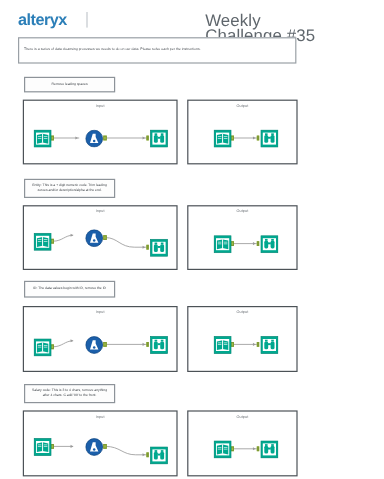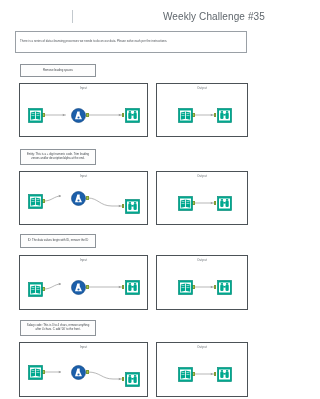--- a/index.html
+++ b/index.html
@@ -22,22 +22,22 @@
     letter-spacing:-0.4px;line-height:16px;
   }
   .logo-divider{
     position:absolute;left:72px;top:1px;width:1px;height:13px;background:#c3c9ce;
   }
   .community{
     position:absolute;left:78px;top:3px;
     font-size:7.3px;color:#8a9299;letter-spacing:0.9px;line-height:11px;
   }
   .wc-title{
-    position:absolute;left:163px;top:2px;
-    font-size:10px;color:#5f666c;letter-spacing:0.1px;line-height:12px;
+    position:absolute;left:171px;top:2px;
+    font-size:14px;color:#5f666c;letter-spacing:0.1px;line-height:12px;
   }
 
   
   .instr-box{
     position:absolute;left:15px;top:31px;width:232px;height:22px;
     border:0.8px solid #9aa0a6;background:#ffffff;box-sizing:border-box;
   }
   .instr-text{
     position:absolute;left:4px;top:7px;right:4px;
     font-size:2.9px;color:#4a4f54;line-height:4px;letter-spacing:0.02px;
@@ -75,20 +75,21 @@
     position:absolute;width:2.6px;height:3.6px;background:#a8c64f;
     border:0.4px solid #7f9a33;box-sizing:border-box;
   }
 </style>
 </head>
 <body>
 
 <div class="page">
 
   <div class="header">
+    <div class="logo">alteryx</div>
     <div class="logo-divider"></div>
     <div class="wc-title">Weekly Challenge #35</div>
   </div>
 
   <div class="instr-box">
     <div class="instr-text">There is a series of data cleansing processes we needs to do on our data. Please solve each per the instructions.</div>
   </div>
 
   <div class="section" style="top:64px;height:78px;">
 

